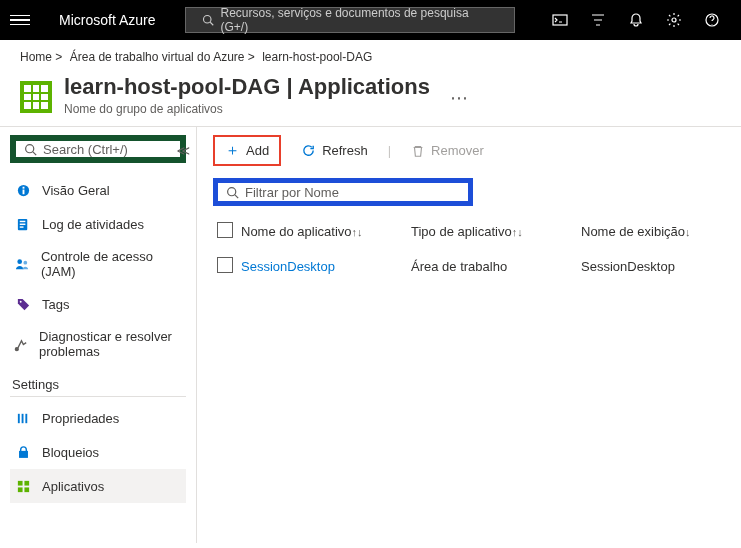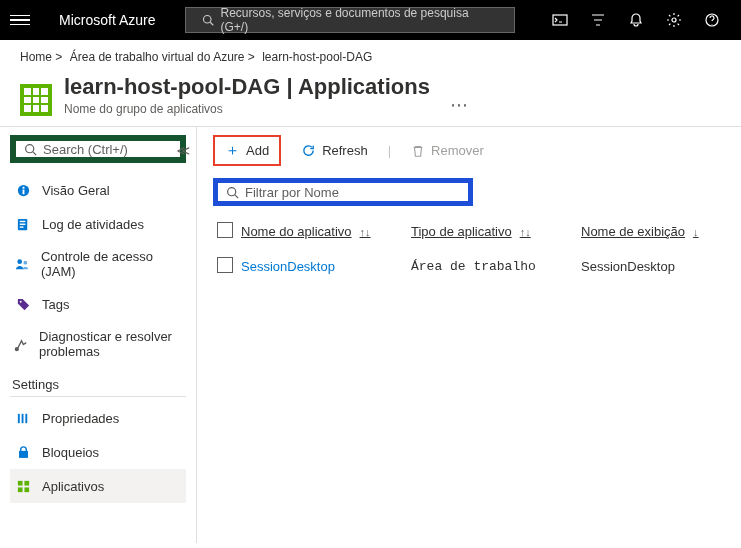--- a/index.html
+++ b/index.html
@@ -10,21 +10,21 @@
   .topbar .hamburger div { height:1.5px; background:#fff;}
   .topbar .brand { margin-left: 29px; font-size: 14px; font-weight: 400; text-align: right; }
   .topbar .search { margin-left: 30px; flex:0 0 330px; background:#333; border:1px solid #666; height:26px; display:flex; align-items:center; padding:0 16px; color:#ccc; font-size:12px;}
   .topbar .search svg { margin-right:6px;}
   .topbar .right { margin-left:auto; display:flex; gap:20px; align-items:center; padding-right:10px;}
   .topbar .right > div { width:18px; height:18px; display:flex; align-items:center; justify-content:center; cursor:pointer;}
   
   .crumbs { padding: 10px 20px 6px 20px; font-size: 12px; color:#323130;}
   .crumbs span { margin-right: 4px; }
   
-  .header { padding: 4px 20px 10px 20px; display:flex; align-items:flex-end; border-bottom:1px solid #e1dfdd;}
+  .header { padding: 4px 20px 10px 20px; display:flex; align-items:center; border-bottom:1px solid #e1dfdd;}
   .header .iconbox { width:32px; height:32px; background:#5db300; display:grid; grid-template-columns:repeat(3,1fr); grid-template-rows:repeat(3,1fr); gap:2px; padding:4px; margin-right:12px; margin-top:4px;}
   .header .iconbox div { background:#fff;}
   .header .titleblock h1 { font-size: 22px; font-weight: 600; color:#323130;}
   .header .titleblock .sub { font-size:12px; color:#605e5c; margin-top:2px;}
   .header .dots { margin-left:20px; font-size:18px; color:#605e5c; margin-top:6px; cursor:pointer;}
   
   .body { display:flex; height: calc(548px - 40px - 30px - 62px); }
   
   .sidebar { width: 245px; border-right:1px solid #e1dfdd; padding:8px 10px; overflow:hidden;}
   .sidebar .searchbox { border:6px solid #14532d; height:28px; display:flex; align-items:center; padding:0 8px; color:#605e5c; font-size:13px; margin-bottom:10px;}
@@ -42,30 +42,30 @@
   .toolbar .btn.add { border:2px solid #e83f2b; color:#323130;}
   .toolbar .btn.add .plus { color:#0078d4; font-size:15px; font-weight:400;}
   .toolbar .sep { color:#c8c6c4;}
   .toolbar .refresh svg { color:#0078d4;}
   
   .filter { border:5px solid #1d4ed8; height:28px; display:flex; align-items:center; padding:0 8px; font-size:13px; color:#605e5c; width:260px; margin-bottom:10px;}
   .filter svg { margin-right:6px;}
   
   .thead { display:flex; align-items:center; font-size:13px; color:#323130; padding:6px 4px;}
   .thead .chk { width:24px;}
-  .thead .col { display:flex; align-items:center; gap:8px;text-decoration:underline;}
+  .thead .col { display:flex; align-items:center; gap:0;}
   .thead .c1 { width:170px;}
   .thead .c2 { width:170px;}
   .thead .c3 { width:140px;}
   .sort { color:#605e5c; font-size:11px;}
   
   .trow { display:flex; align-items:center; font-size:13px; padding:10px 4px;}
   .trow .chk { width:24px;}
   .trow .c1 { width:170px; color:#0078d4; cursor:pointer;}
-  .trow .c2 { width:170px;font-family:Liberation Mono, monospace;}
+  .trow .c2 { width:170px;}
   .trow .c3 { width:140px;}
   
   input[type=checkbox]{ width:16px; height:16px; border:1px solid #605e5c; appearance:none; background:#fff; cursor:pointer;}
   
   svg { flex-shrink:0; }
 </style>
 </head>
 <body>
 
 <div class="topbar">

